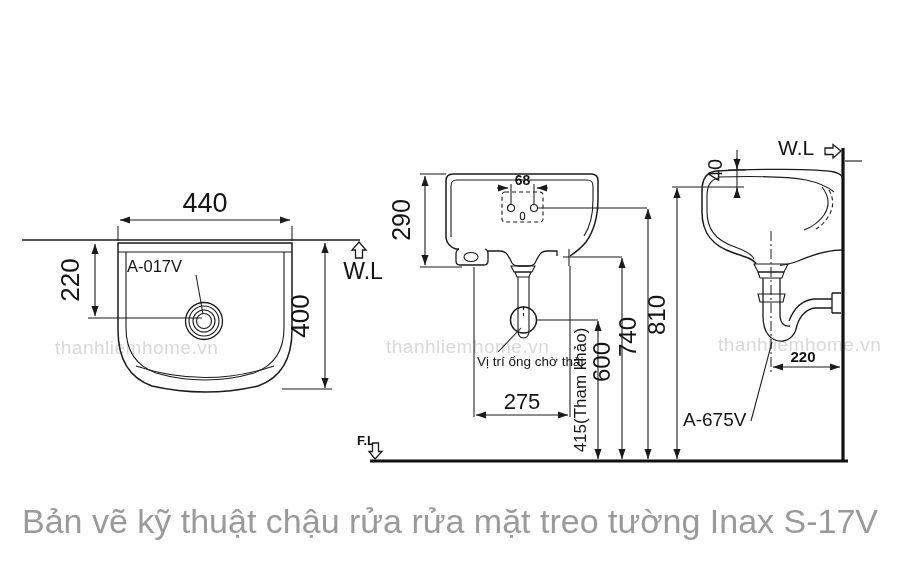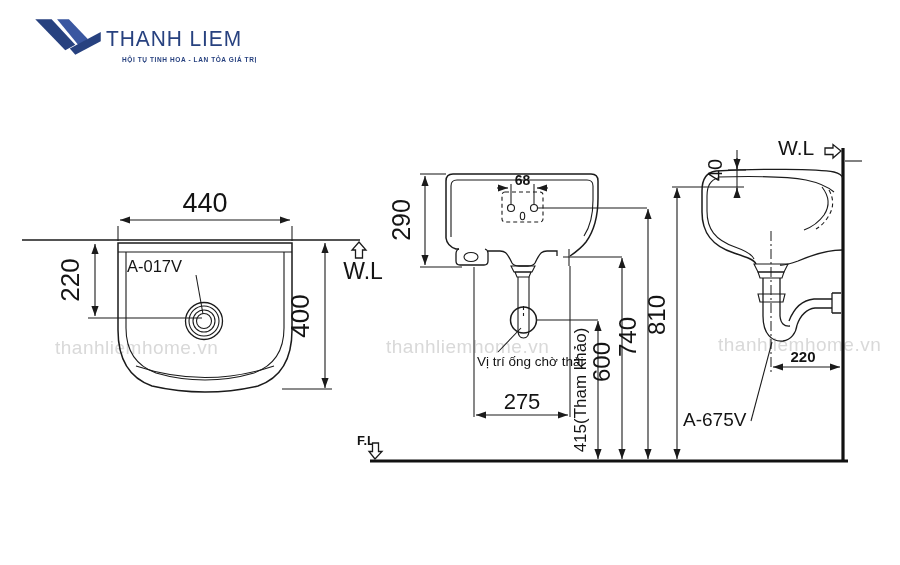--- a/index.html
+++ b/index.html
@@ -39,29 +39,20 @@
 </style>
 </head>
 <body>
 
 <div id="stage">
 
   <div class="wm" style="left:55px;top:337px">thanhliemhome.vn</div>
   <div class="wm" style="left:386px;top:336px">thanhliemhome.vn</div>
   <div class="wm" style="left:718px;top:334px">thanhliemhome.vn</div>
 
-  <div class="logo">
-    <svg class="logo-mark" width="80" height="50" viewBox="0 0 88 53">
-      <path d="M8,6 L26,6 L52,34 L41,40 Z" fill="#27417f"></path>
-      <path d="M32,6 L45,6 L66,28 L56,35 Z" fill="#3a57a0"></path>
-      <path d="M46,38 L80,20 L80,30 L52,45 Z" fill="#27417f"></path>
-    </svg>
-    <span class="brand">THANH LIEM</span>
-    <span class="tagline">HỘI TỤ TINH HOA - LAN TỎA GIÁ TRỊ</span>
-  </div>
 
   <svg class="draw" width="900" height="565" viewBox="0 0 900 565">
     <defs>
       <marker id="arrE" viewBox="0 0 10 8" refX="9.5" refY="4" markerWidth="11" markerHeight="8.5" orient="auto" markerUnits="userSpaceOnUse">
         <path d="M0,0.6 L9.5,4 L0,7.4 Z" fill="#1b1b1b"></path>
       </marker>
       <marker id="arrS" viewBox="0 0 10 8" refX="9.5" refY="4" markerWidth="11" markerHeight="8.5" orient="auto-start-reverse" markerUnits="userSpaceOnUse">
         <path d="M0,0.6 L9.5,4 L0,7.4 Z" fill="#1b1b1b"></path>
       </marker>
     </defs>
@@ -203,13 +194,14 @@
       <text class="t20" text-anchor="middle" transform="translate(722,170) rotate(-90)">40</text>
 
       <line class="dim" x1="773" y1="367" x2="840" y2="367"></line>
       <text class="t15b" x="803" y="362" text-anchor="middle">220</text>
 
       <text class="t19" x="683" y="426">A-675V</text>
       <line class="ext" x1="751" y1="421" x2="772" y2="342"></line>
     </g>
   </svg>
 
+  <div class="caption">Bản vẽ kỹ thuật chậu rửa rửa mặt treo tường Inax S-17V</div>
 </div>
 
 </body></html>

